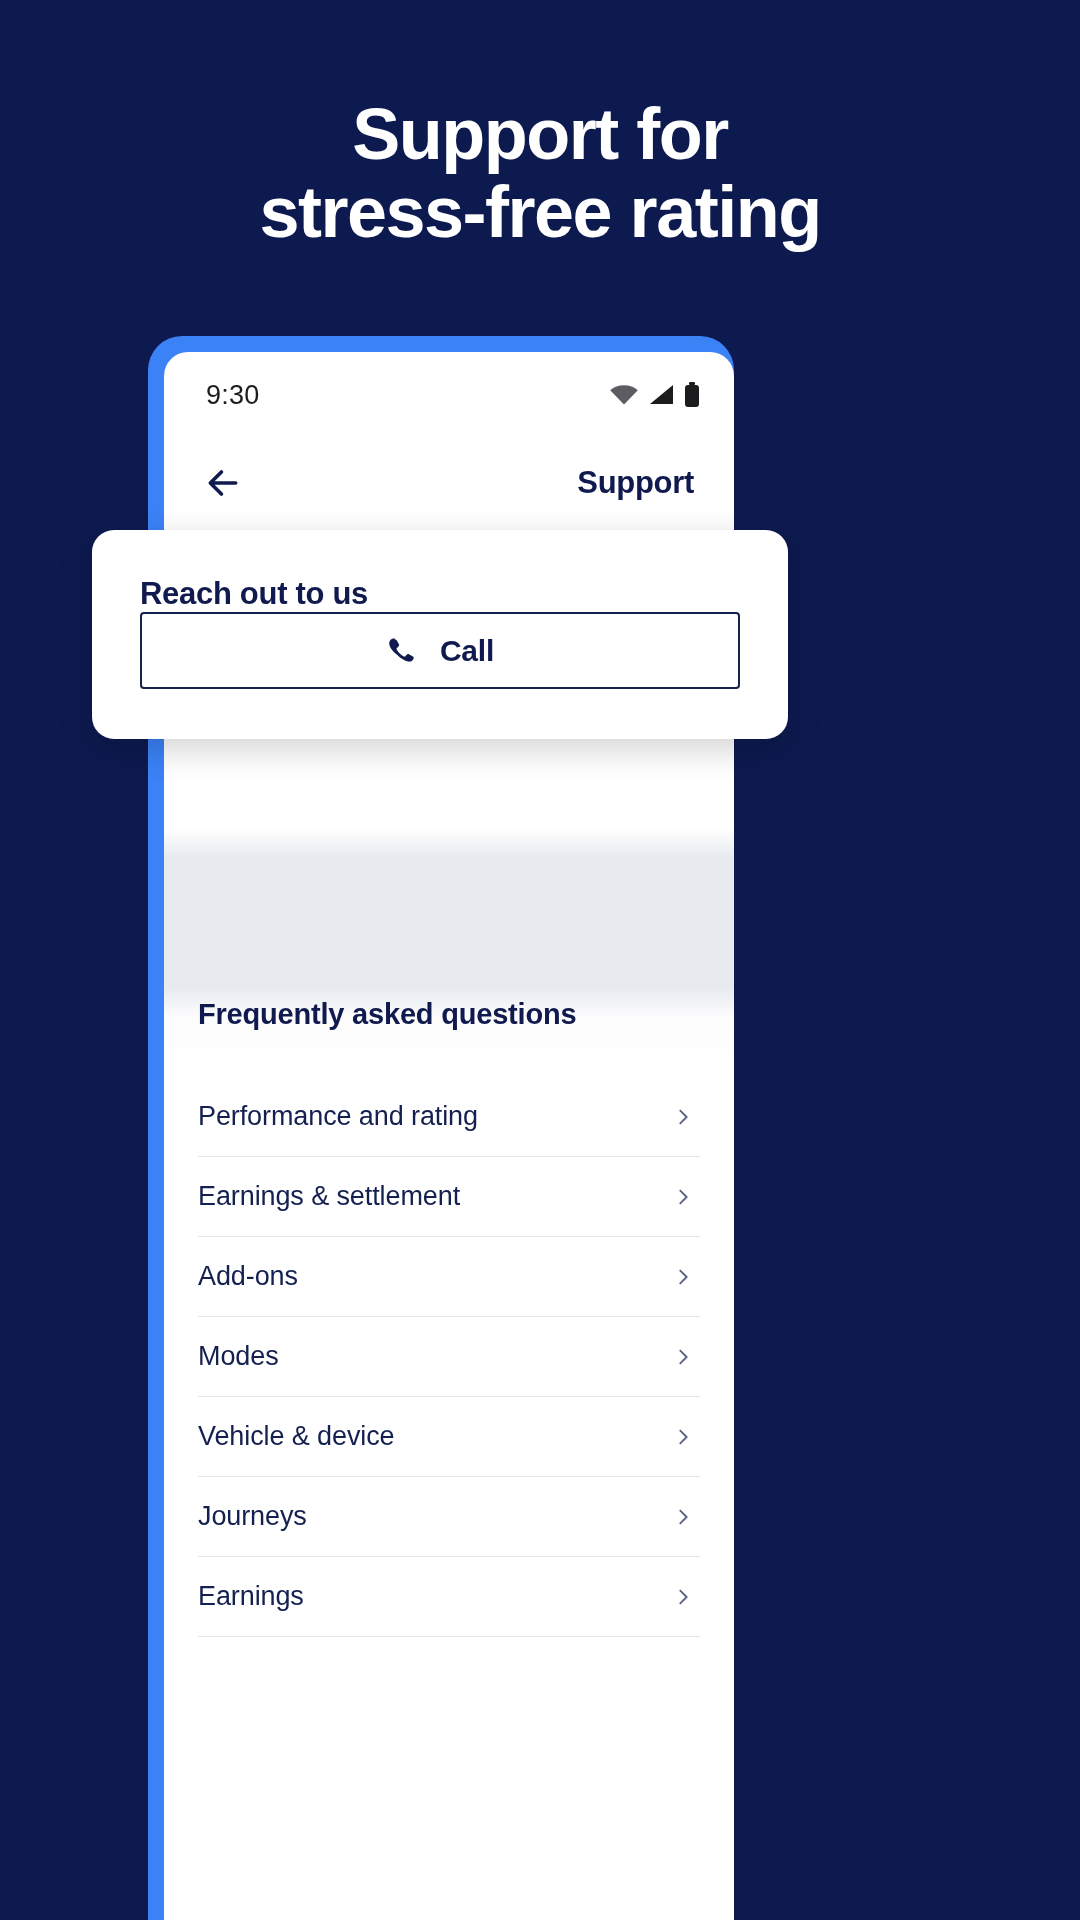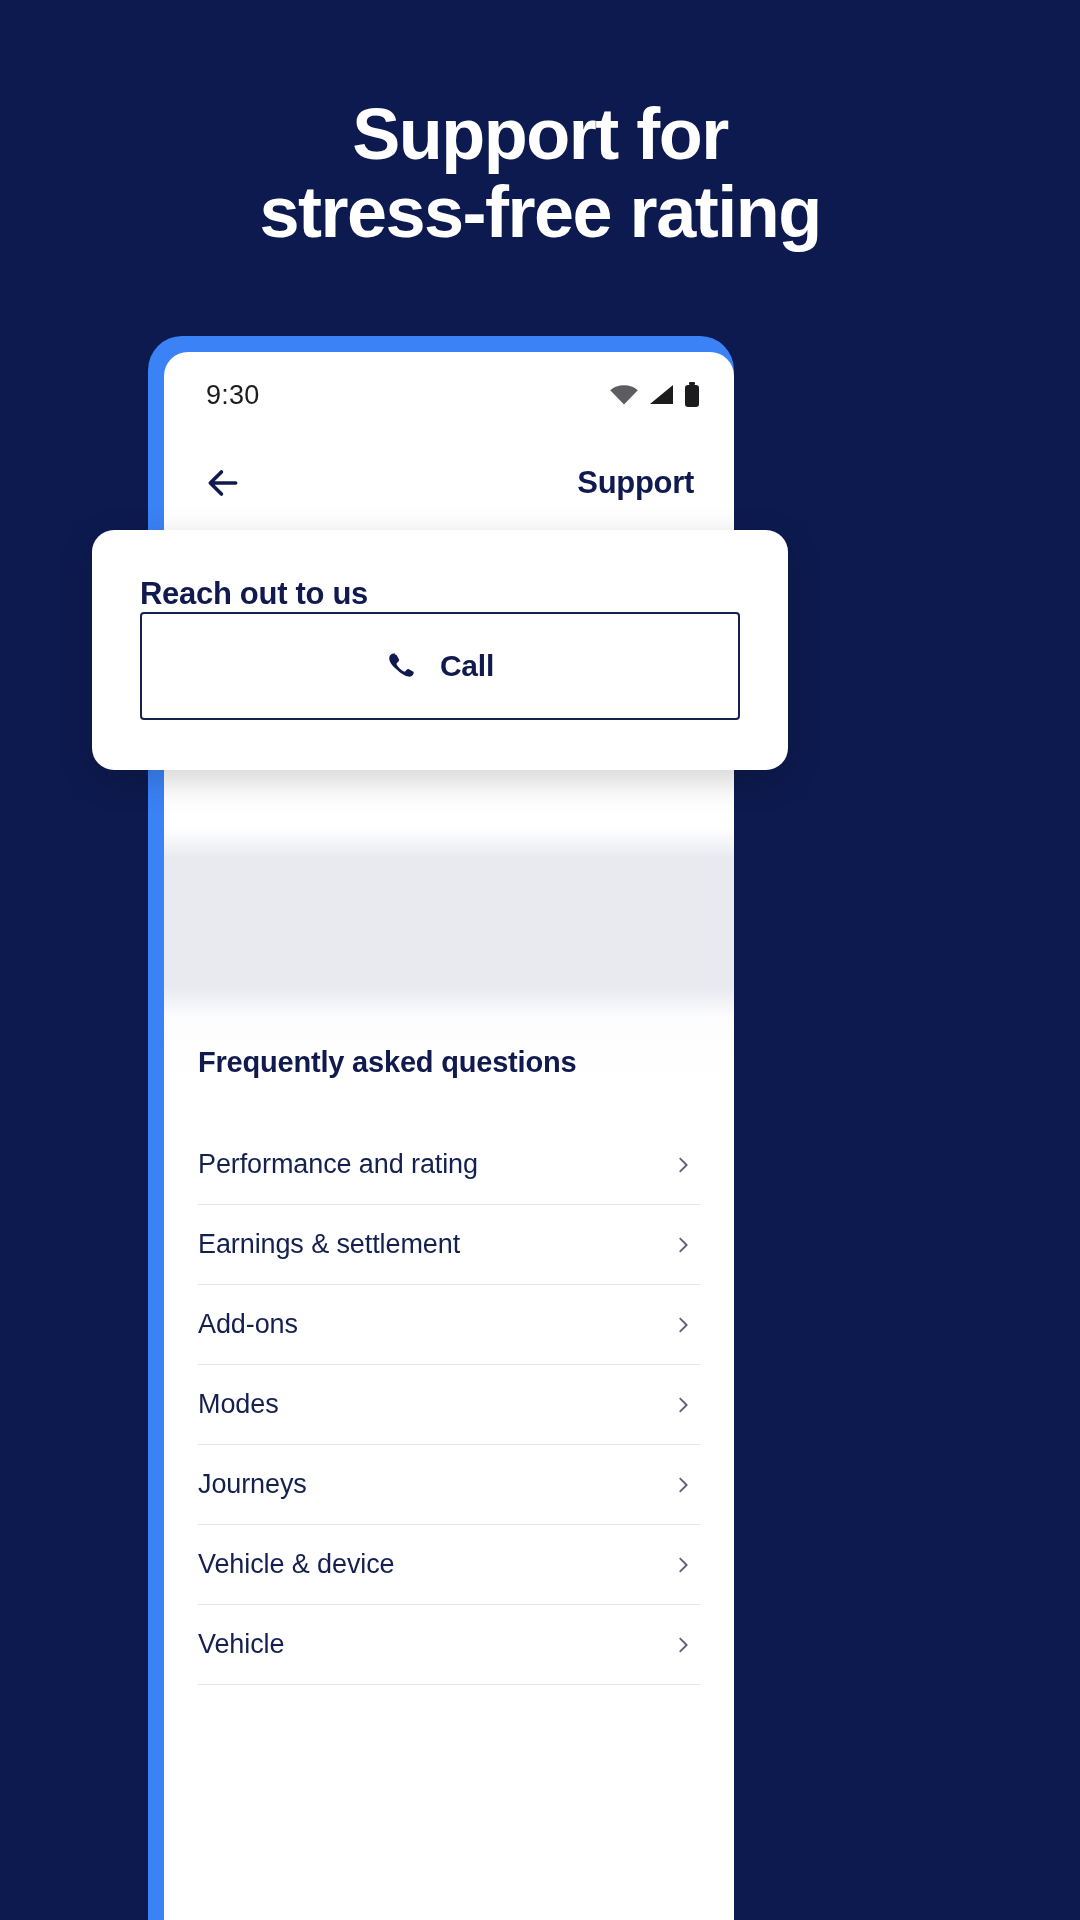--- a/index.html
+++ b/index.html
@@ -97,21 +97,20 @@
   .screen-body {
     position:absolute;
     left:0; right:0; top:176px; bottom:0;
     background:linear-gradient(180deg,#ffffff 0%,#ffffff 300px,#e8eaf0 330px,#e8eaf0 460px,#fdfdfe 490px,#ffffff 560px);
   }
 
   .faq-section {
     position:absolute;
     left:0; right:0; top:470px;
     padding:0 34px;
-    margin-top:48px;
   }
   .faq-title {
     font-size:29px;
     font-weight:700;
     color:#101a4e;
     letter-spacing:-0.2px;
     padding:0 0 0 0;
     margin-bottom:46px;
   }
   .faq-list { list-style:none; }
@@ -147,21 +146,21 @@
     font-size:31px;
     font-weight:700;
     color:#101a4e;
     letter-spacing:-0.3px;
   }
   .call-button {
     display:flex;
     align-items:center;
     justify-content:center;
     gap:22px;
-    height:108px;
+    height:77px;
     border:2px solid #17214f;
     border-radius:4px;
     background:#ffffff;
     cursor:pointer;
   }
   .call-label {
     font-size:30px;
     font-weight:700;
     color:#101a4e;
     letter-spacing:-0.2px;
@@ -226,33 +225,33 @@
                   <path d="M9 5l7 7-7 7" stroke="#5a6180" stroke-width="2" stroke-linecap="round" stroke-linejoin="round"></path>
                 </svg>
             </li>
             <li class="faq-item">
               <span class="faq-label">Modes</span>
               <svg class="chev" viewBox="0 0 24 24" fill="none">
                   <path d="M9 5l7 7-7 7" stroke="#5a6180" stroke-width="2" stroke-linecap="round" stroke-linejoin="round"></path>
                 </svg>
             </li>
             <li class="faq-item">
+              <span class="faq-label">Vehicle &amp; device</span>
+              <svg class="chev" viewBox="0 0 24 24" fill="none">
+                  <path d="M9 5l7 7-7 7" stroke="#5a6180" stroke-width="2" stroke-linecap="round" stroke-linejoin="round"></path>
+                </svg>
+            </li>
+            <li class="faq-item">
               <span class="faq-label">Journeys</span>
               <svg class="chev" viewBox="0 0 24 24" fill="none">
                   <path d="M9 5l7 7-7 7" stroke="#5a6180" stroke-width="2" stroke-linecap="round" stroke-linejoin="round"></path>
                 </svg>
             </li>
             <li class="faq-item">
-              <span class="faq-label">Vehicle &amp; device</span>
-              <svg class="chev" viewBox="0 0 24 24" fill="none">
-                  <path d="M9 5l7 7-7 7" stroke="#5a6180" stroke-width="2" stroke-linecap="round" stroke-linejoin="round"></path>
-                </svg>
-            </li>
-            <li class="faq-item">
-              <span class="faq-label">Vehicle</span>
+              <span class="faq-label">Earnings</span>
               <svg class="chev" viewBox="0 0 24 24" fill="none">
                   <path d="M9 5l7 7-7 7" stroke="#5a6180" stroke-width="2" stroke-linecap="round" stroke-linejoin="round"></path>
                 </svg>
             </li>
           </ul>
         </div>
       </div>
 
     </div>
   </div>

